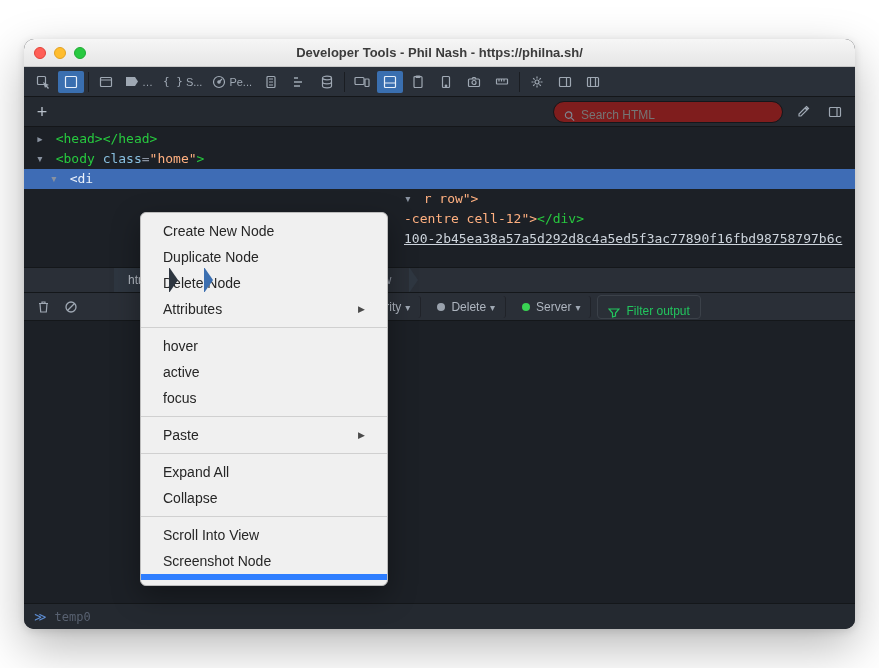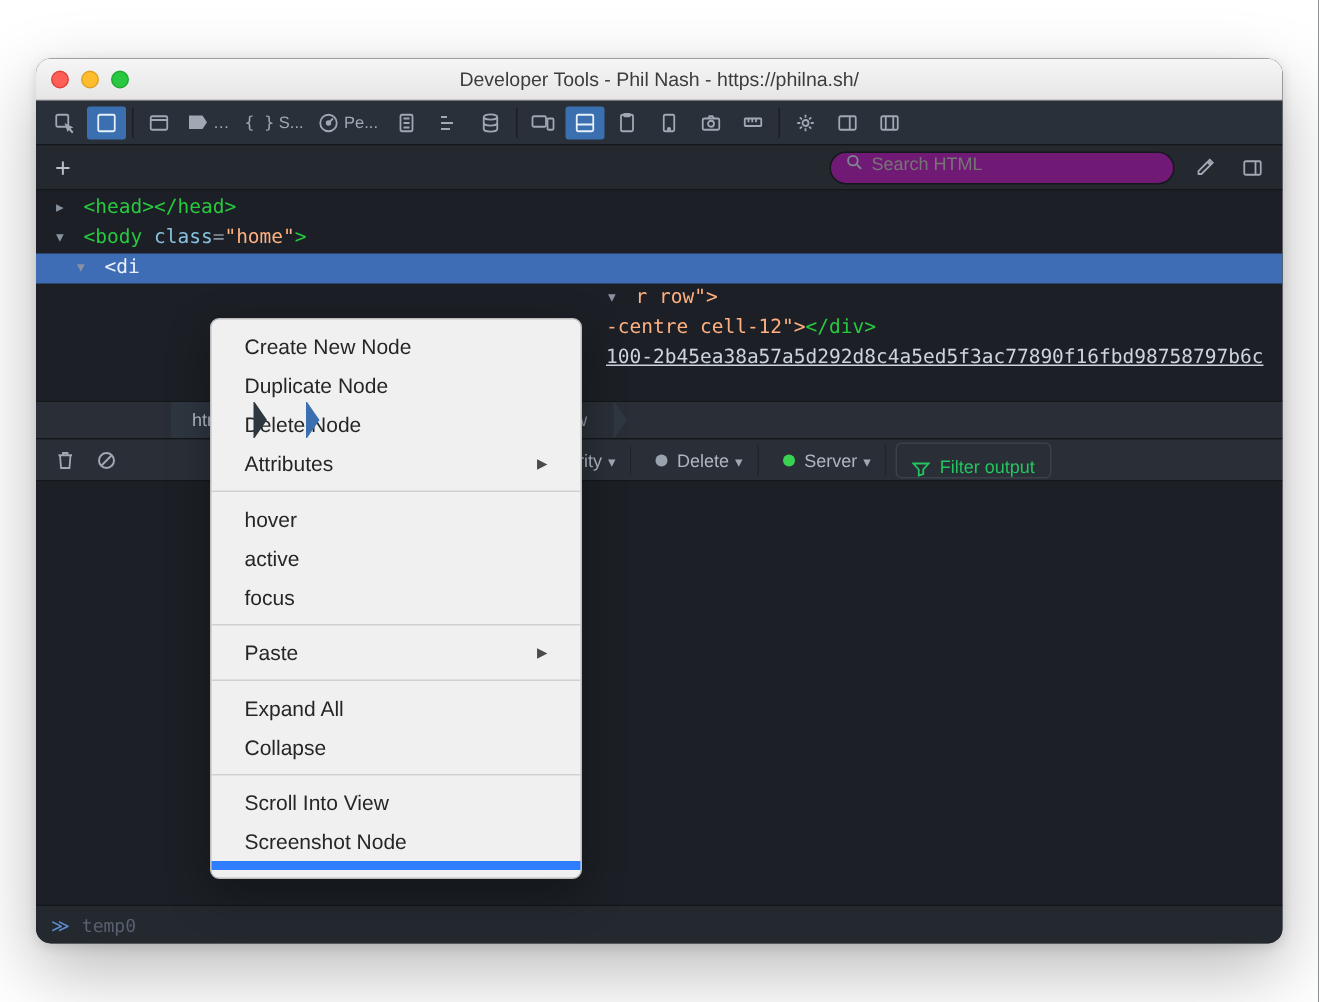--- a/index.html
+++ b/index.html
@@ -35,21 +35,21 @@
     position: relative;
   }
   .traffic { display: flex; gap: 8px; }
   .dot { width: 12px; height: 12px; border-radius: 50%; }
   .dot.close { background: #ff5f57; border: 0.5px solid #e14339; }
   .dot.min   { background: #ffbd2e; border: 0.5px solid #e1a124; }
   .dot.zoom  { background: #28c940; border: 0.5px solid #21aa34; }
   .title {
     position: absolute; left: 0; right: 0;
     text-align: center; font-size: 13px;
-    color: #3c3c3c; font-weight: 400;
+    color: #3c3c3c; font-weight: 700;
     pointer-events: none;
   }
   
   .toolbar {
     height: 30px;
     background: #2a3039;
     border-bottom: 1px solid #141619;
     display: flex;
     align-items: center;
     padding: 0 6px;
@@ -74,25 +74,25 @@
     align-items: center;
     padding: 0 8px;
     gap: 8px;
   }
   .plus {
     color: #b8c0ca; font-size: 18px; line-height: 18px;
     width: 20px; text-align: center;
   }
   .search {
     margin-left: auto;
-    background: #701a75;
+    background: #7f1d1d;
     border: 1px solid #14171b;
     border-radius: 12px;
     height: 22px; width: 230px;
-    display: flex; align-items: flex-start;
+    display: flex; align-items: flex-end;
     padding: 0 10px; gap: 6px;
     color: #7e8792;
   }
   .search input {
     background: transparent; border: none; outline: none;
     color: #cfd5dc; font-size: 12px; width: 100%;
   }
   .eyed, .panelb {
     width: 24px; height: 22px; display: flex; align-items: center; justify-content: center;
     color: #9fa8b3;

